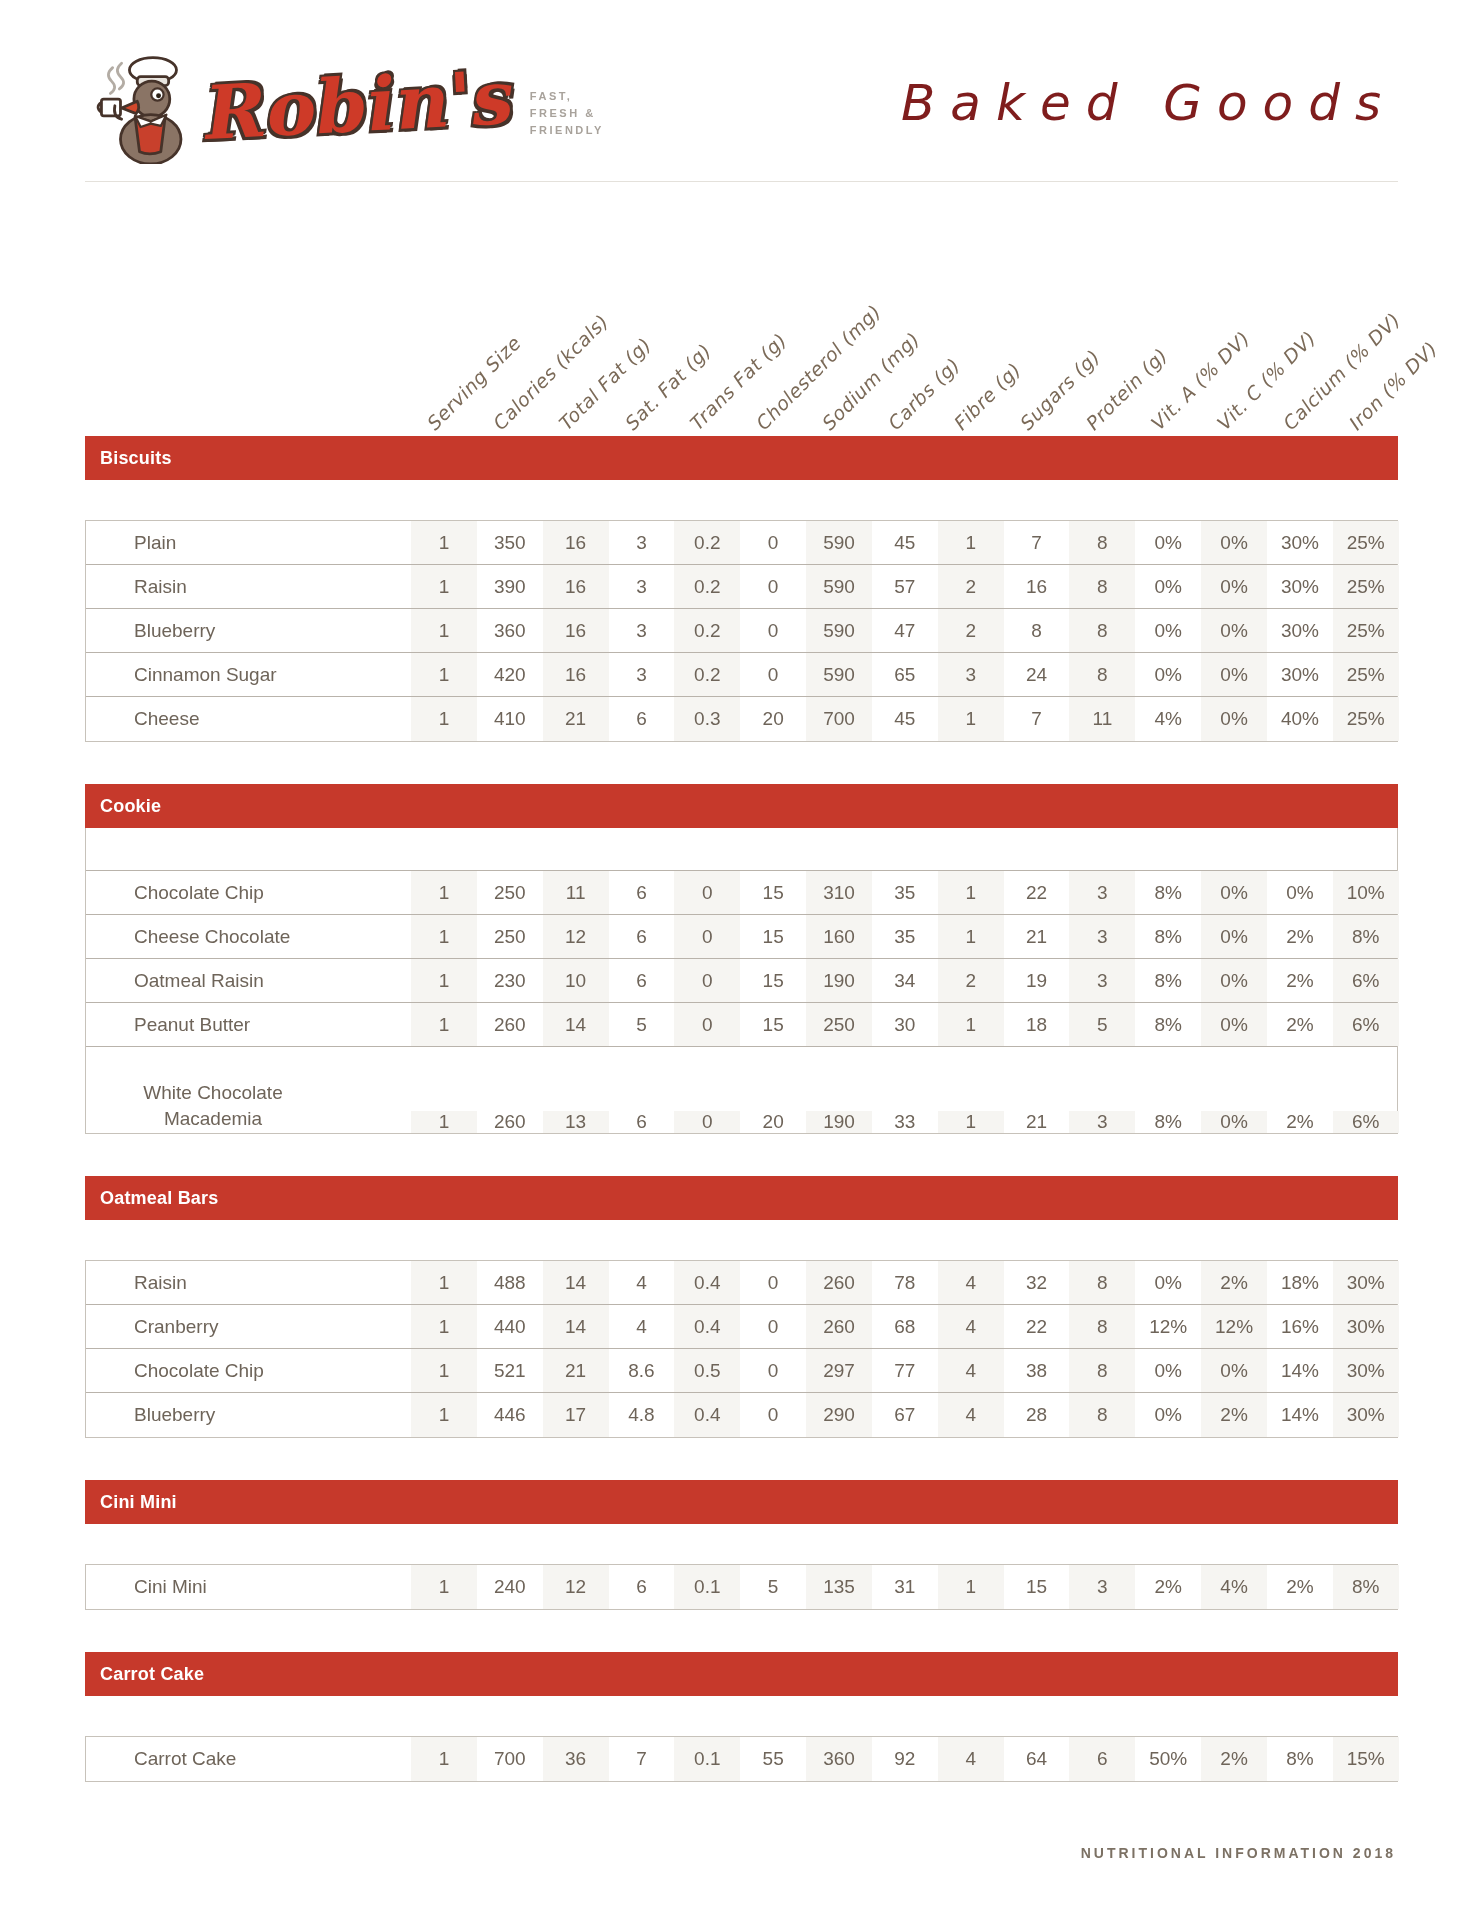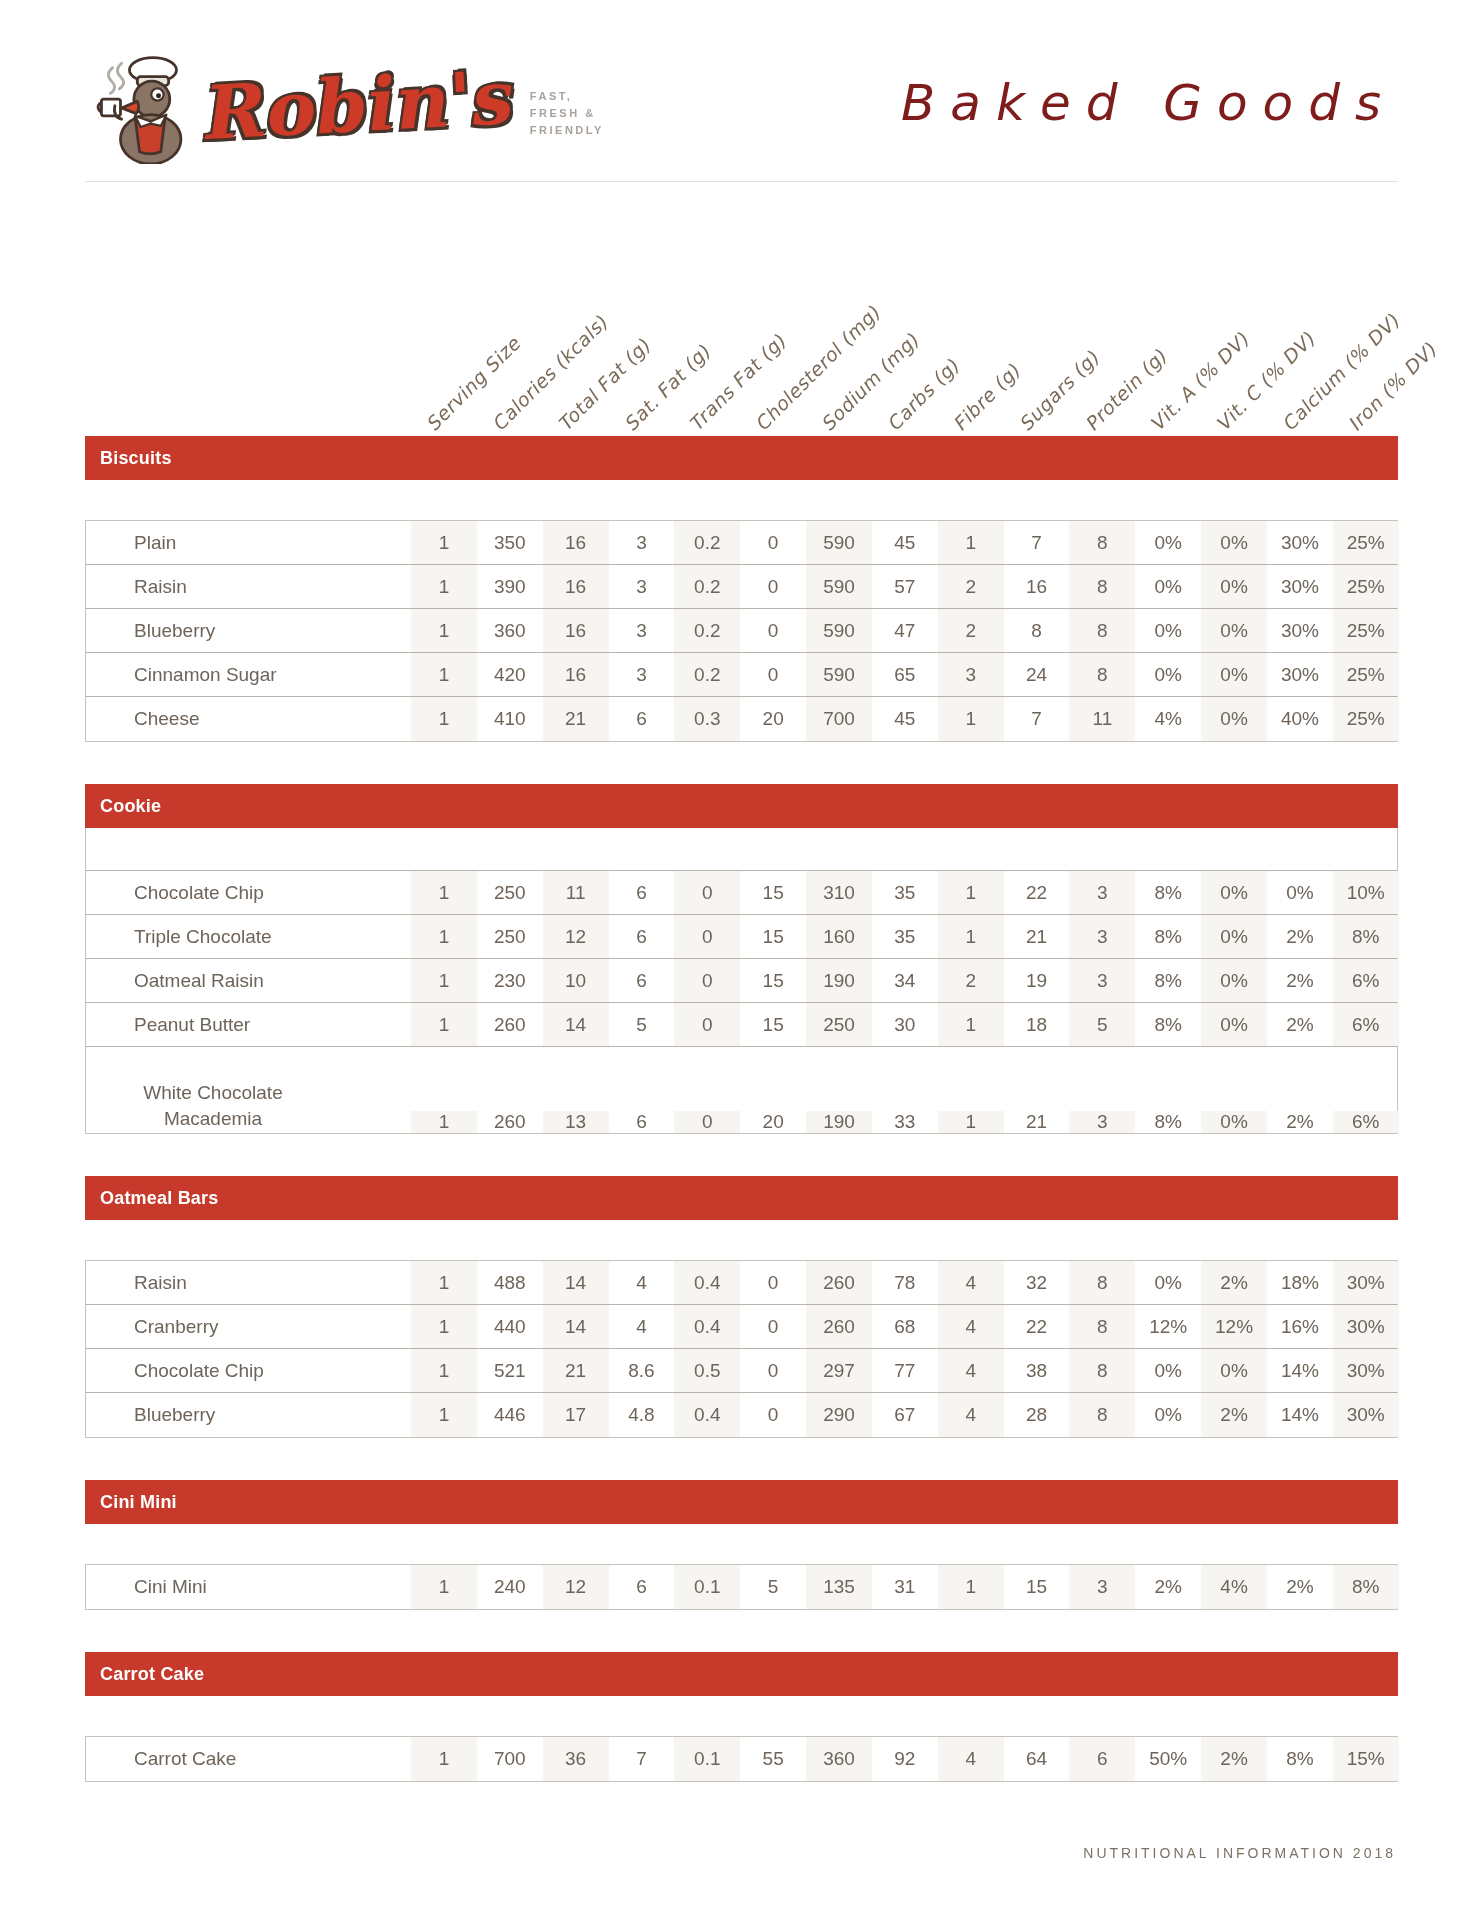--- a/index.html
+++ b/index.html
@@ -44,21 +44,21 @@
   .trow:last-child{border-bottom:none;}
   .trow.empty{height:43px;}
   .trow.tall{height:86px;align-items:flex-end;}
   .cell{flex:none;display:flex;align-items:center;justify-content:center;
     width:65.85px;font-size:19px;color:var(--ink);}
   .cell.name{width:325px;justify-content:flex-start;padding-left:48px;}
   .cell.shade{background:var(--shade);}
   .wraptext{display:block;width:190px;margin-left:-16px;text-align:center;line-height:1.4;}
 
   .footer-note{position:absolute;right:88px;top:1845px;color:var(--footer-ink);
-    font-size:14px;font-weight:400;letter-spacing:3px;white-space:nowrap;}
+    font-size:14px;font-weight:700;letter-spacing:3px;white-space:nowrap;}
 </style>
 </head>
 <body>
 
 <div class="page">
 
   <div class="logo">
     <svg class="mascot" viewBox="0 0 100 100" aria-hidden="true">
       <path d="M22 14 q-7 6 -1 12 q6 6 -1 11" fill="none" stroke="#b3aca4" stroke-width="2.5" stroke-linecap="round"></path>
       <path d="M30 10 q-7 6 -1 12 q6 6 -1 11" fill="none" stroke="#b3aca4" stroke-width="2.5" stroke-linecap="round"></path>
@@ -229,21 +229,21 @@
               <div class="cell num shade">1</div>
               <div class="cell num">22</div>
               <div class="cell num shade">3</div>
               <div class="cell num">8%</div>
               <div class="cell num shade">0%</div>
               <div class="cell num">0%</div>
               <div class="cell num shade">10%</div>
             </div>
             <div class="trow">
               <div class="cell name">
-                <span>Triple Chocolate</span>
+                <span>Cheese Chocolate</span>
               </div>
               <div class="cell num shade">1</div>
               <div class="cell num">250</div>
               <div class="cell num shade">12</div>
               <div class="cell num">6</div>
               <div class="cell num shade">0</div>
               <div class="cell num">15</div>
               <div class="cell num shade">160</div>
               <div class="cell num">35</div>
               <div class="cell num shade">1</div>

